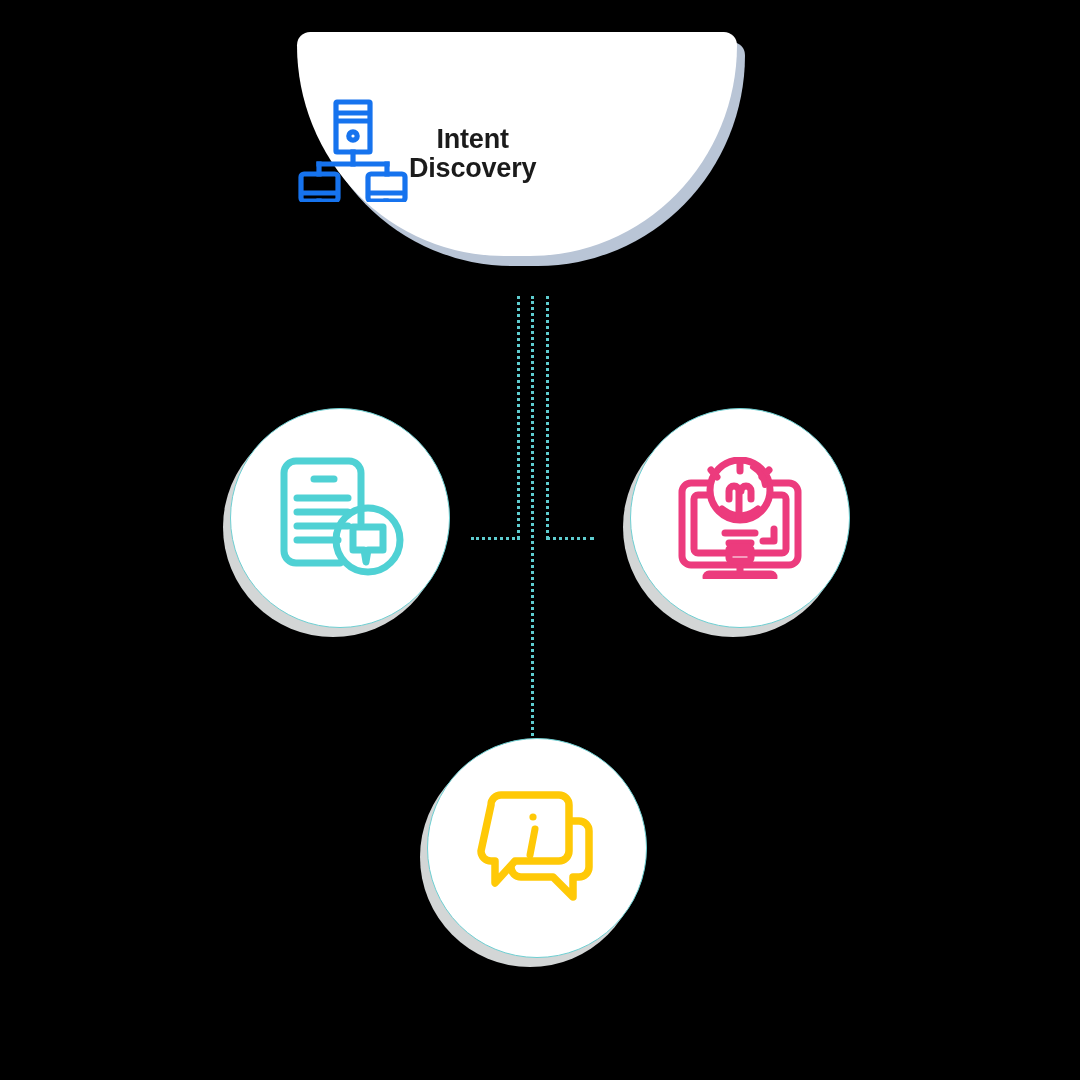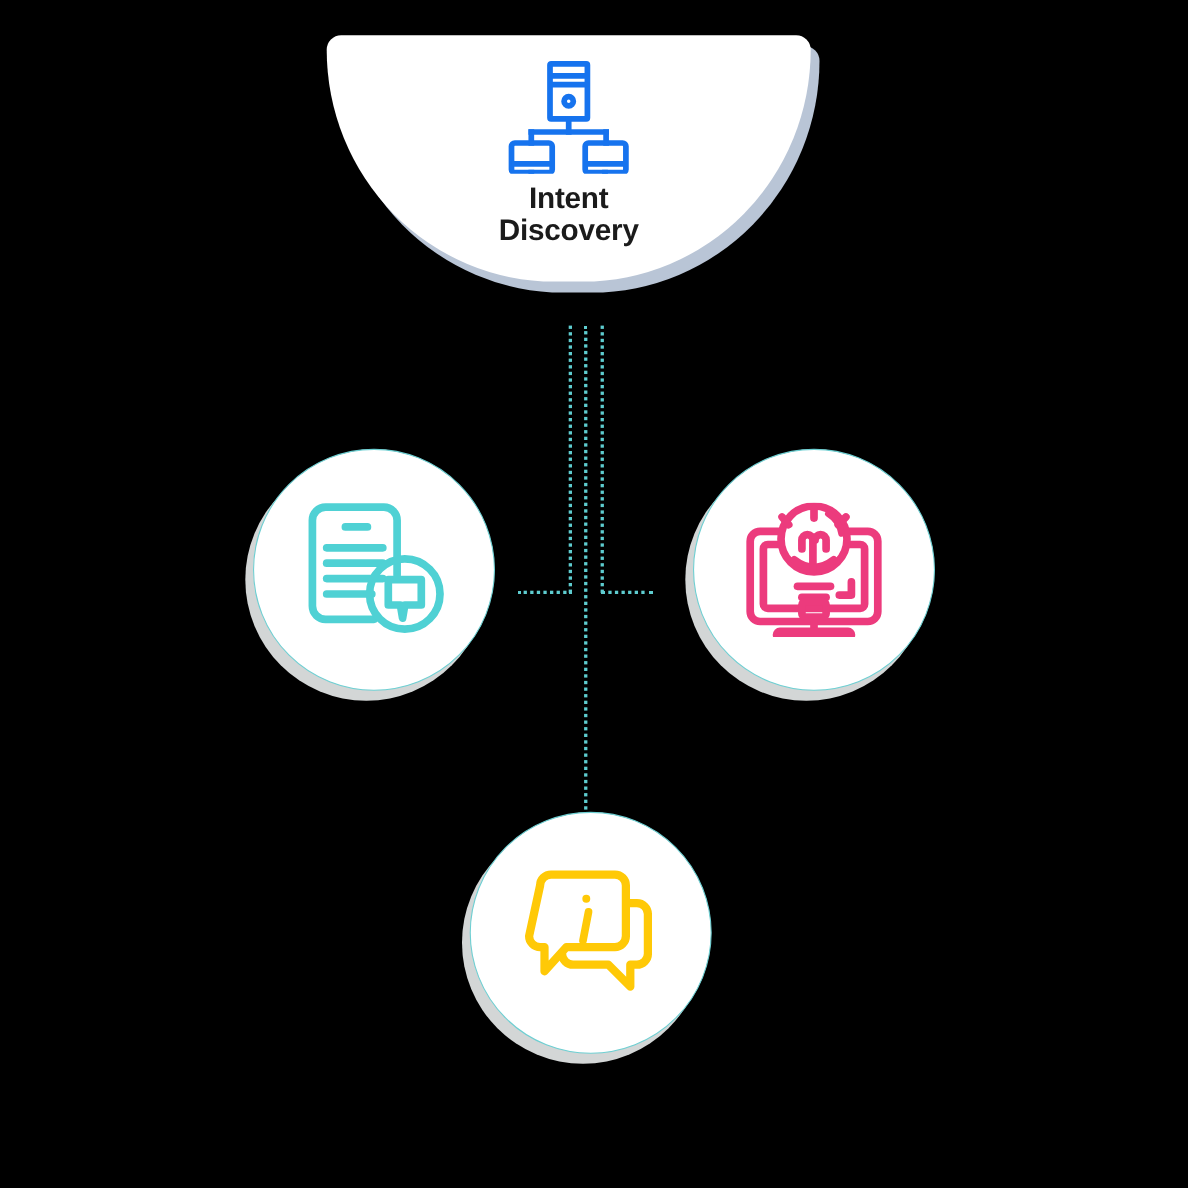--- a/index.html
+++ b/index.html
@@ -36,24 +36,24 @@
   }
   .semi-body {
     position: absolute;
     left: 0;
     top: 0;
     width: 440px;
     height: 224px;
     background: #ffffff;
     border-radius: 14px 14px 220px 220px / 14px 14px 224px 224px;
     display: flex;
-    flex-direction: column;
+    flex-direction: row;
     align-items: center;
     justify-content: flex-start;
-    padding-top: 22px;
+    padding-top: 12px;
     box-sizing: border-box;
   }
   .semi-label {
     margin-top: 8px;
     text-align: center;
     font-size: 27px;
     font-weight: bold;
     line-height: 1.08;
     color: #1b1b1b;
     letter-spacing: -0.2px;

